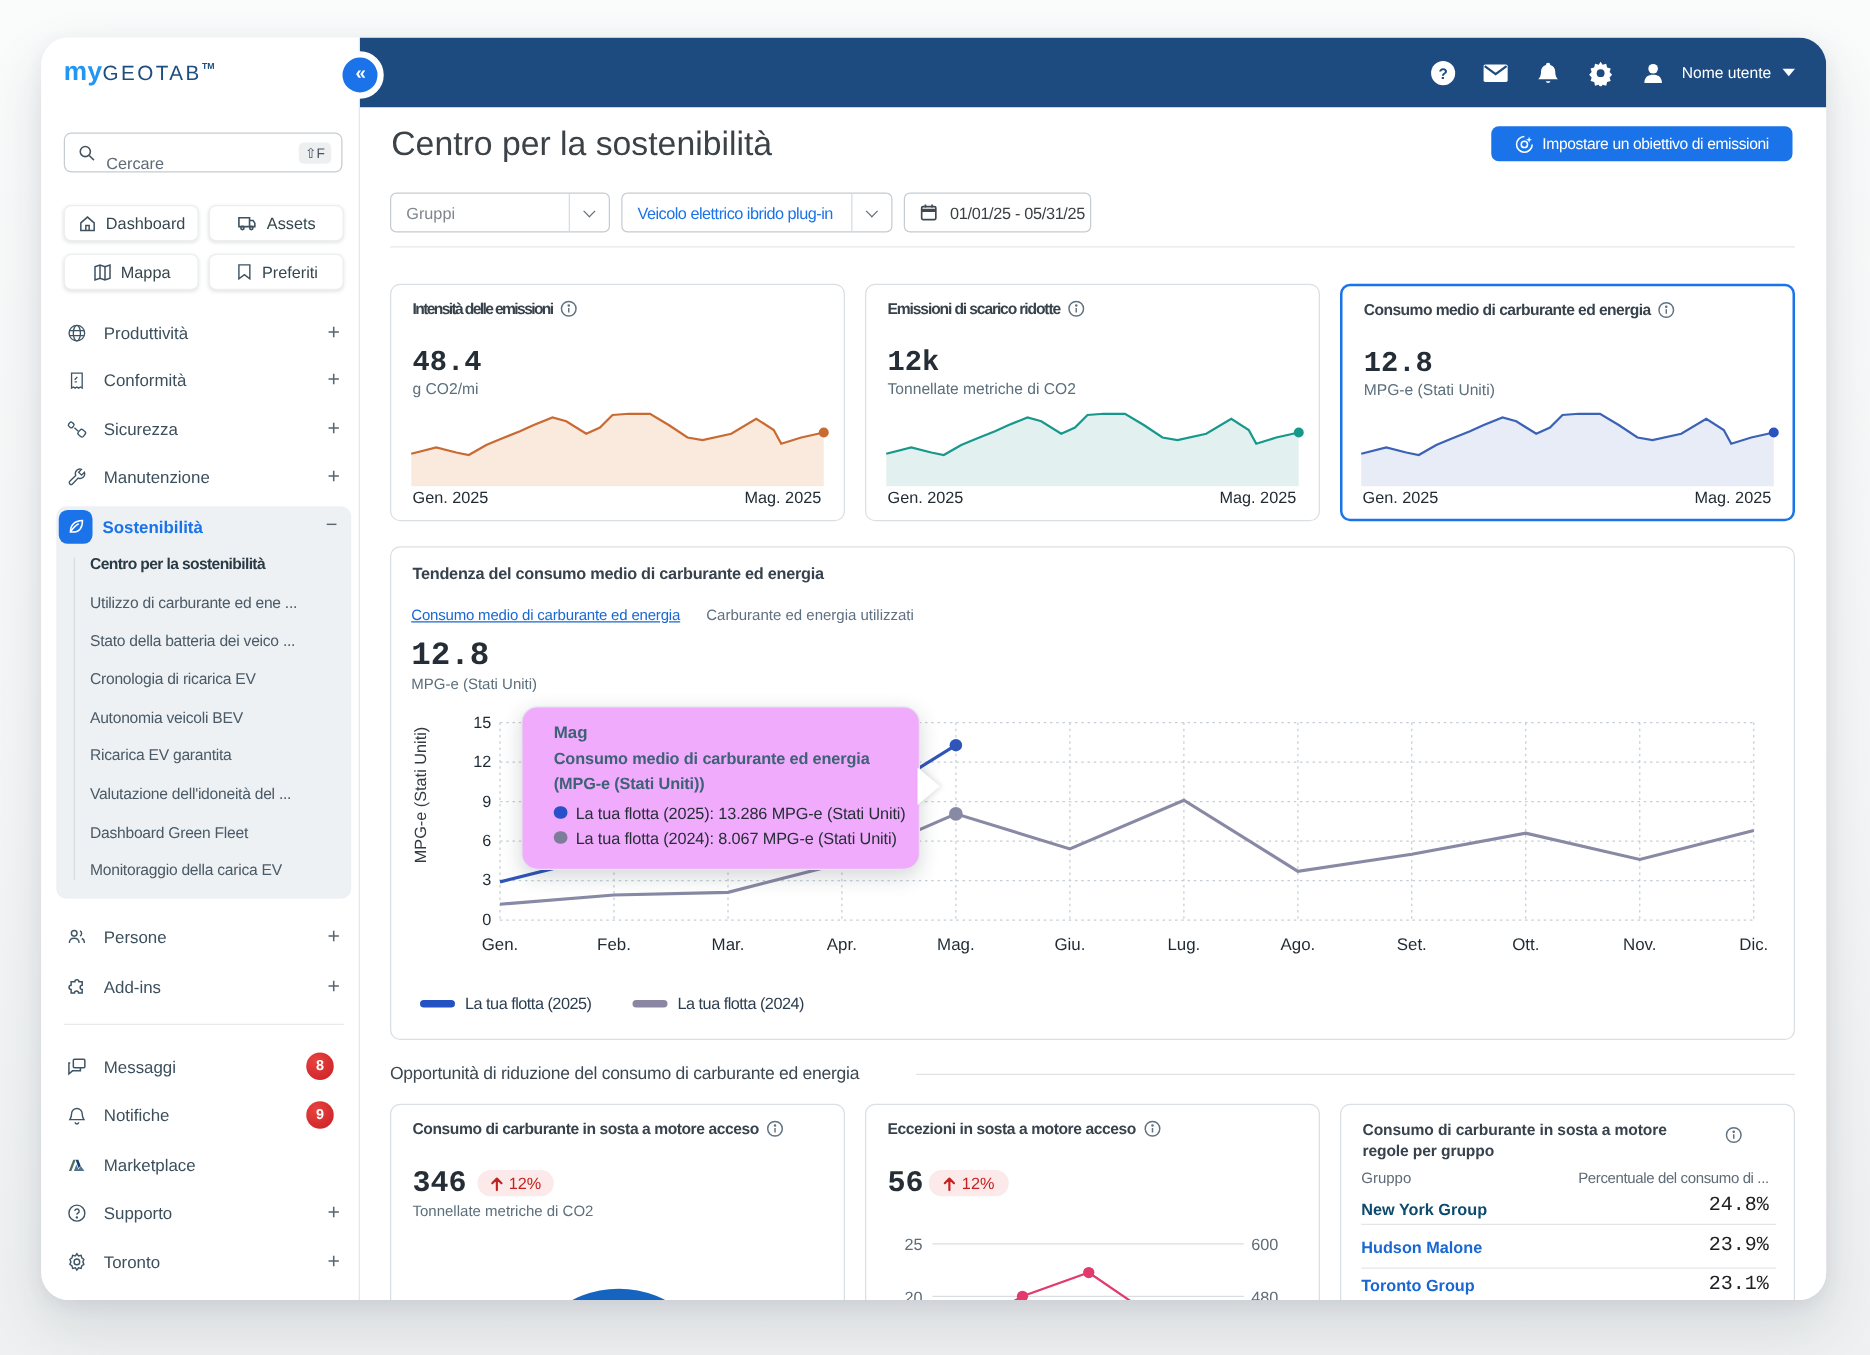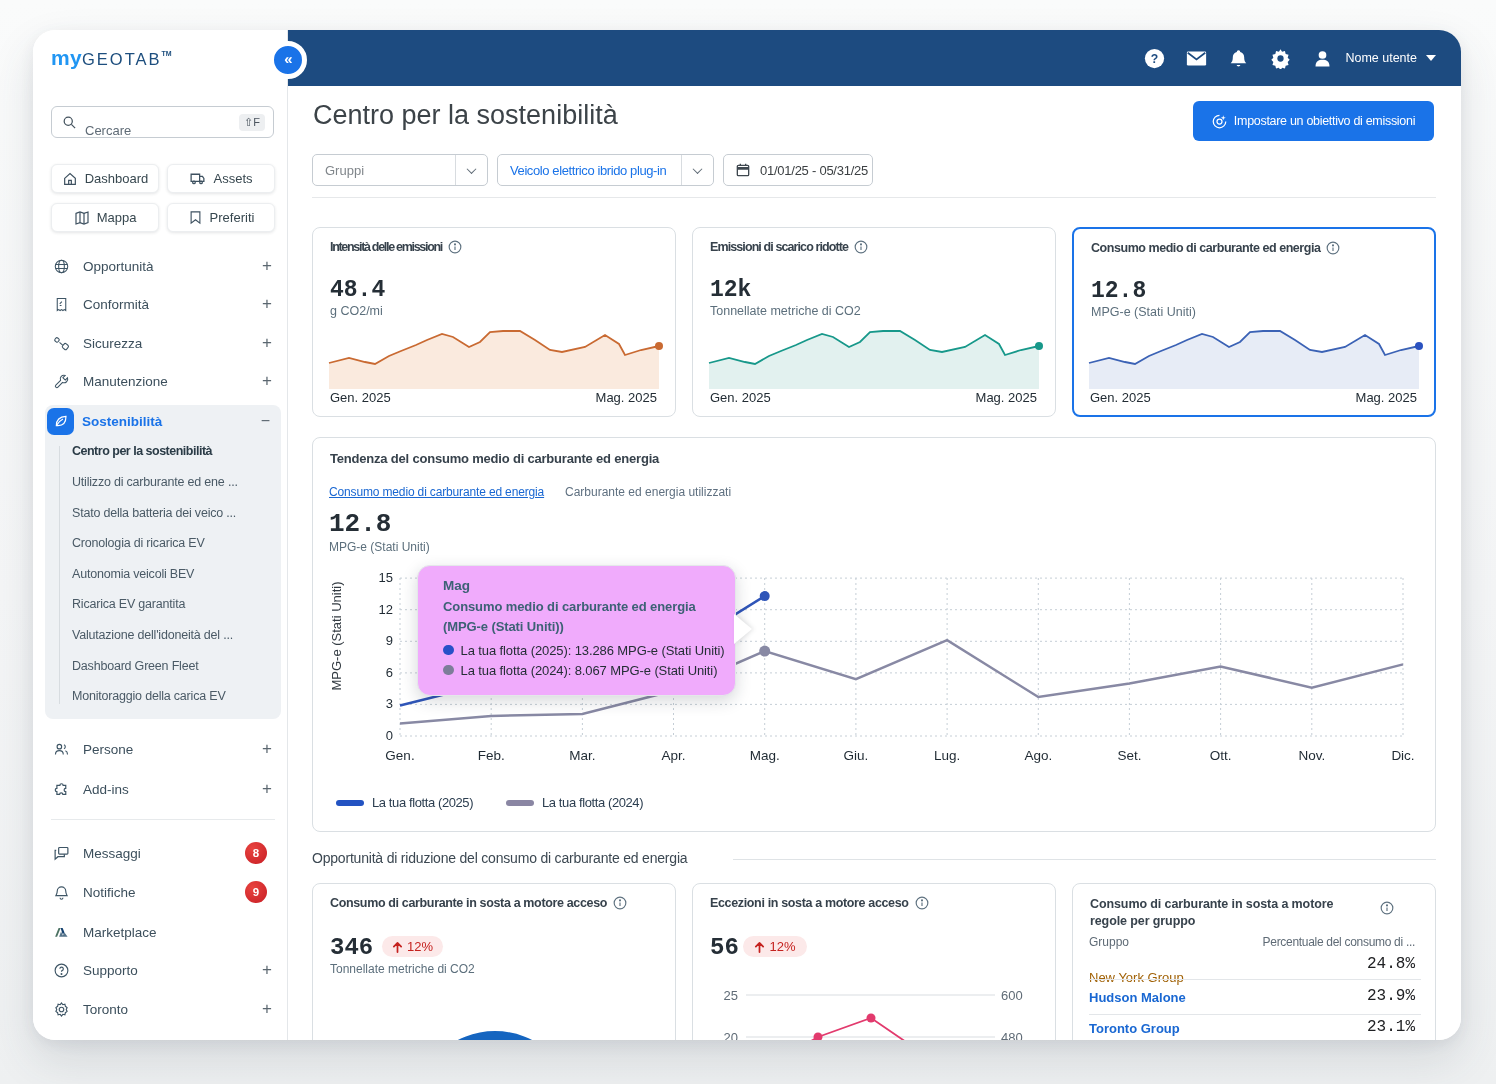--- a/index.html
+++ b/index.html
@@ -38,21 +38,21 @@
 .sost .lb { font-size:13.5px; font-weight:bold; color:#1a73e8; margin-left:8px; flex:1; }
 .sost .mn { font-size:16px; color:#5b6770; margin-right:9px; }
 .subline { position:absolute; left:14px; top:41px; width:1px; height:258px; background:#d7dce0; }
 .sub { position:absolute; left:27px; font-size:12.5px; letter-spacing:-0.2px; color:#4a5a66; white-space:nowrap; }
 .sub.b { font-weight:bold; color:#2a3b46; letter-spacing:-0.5px; }
 .divh { position:absolute; left:18px; width:224px; height:1px; background:#e7eaec; }
 .badge { position:absolute; width:22px; height:22px; border-radius:50%; background:radial-gradient(circle at 35% 30%, #e8433f, #c81e25); color:#fff; font-size:11.5px; font-weight:bold; text-align:center; line-height:22px; }
 
 .content { position:absolute; left:255px; top:56px; width:1173px; height:954px; background:#fff; }
 .title { position:absolute; left:25px; top:14px; font-size:27px; color:#3c4348; }
-.goalbtn { position:absolute; left:905px; top:15px; width:241px; height:40px; background:#1a73e8; border-radius:6px;
+.goalbtn { position:absolute; left:905px; top:15px; width:241px; height:28px; background:#1a73e8; border-radius:6px;
   color:#fff; font-size:12.5px; letter-spacing:-0.3px; display:flex; align-items:center; justify-content:center; gap:7px; }
 .fbox { position:absolute; top:68px; height:32px; border:1px solid #c6ccd2; border-radius:5px; background:#fff; display:flex; align-items:center; font-size:13px; }
 .fbox .chev { width:32px; align-self:stretch; border-left:1px solid #d8dce0; display:flex; align-items:center; justify-content:center; }
 .chev i { width:7px; height:7px; border-right:1.5px solid #5f6b76; border-bottom:1.5px solid #5f6b76; transform:rotate(45deg) translate(-1px,-1px); }
 .hr1 { position:absolute; left:24px; top:111px; width:1124px; height:1px; background:#e6e8ea; }
 
 .card { position:absolute; border:1px solid #dadfe3; border-radius:8px; background:#fff; }
 .ctitle { position:absolute; left:17px; top:12px; font-size:12.5px; letter-spacing:-0.2px; font-weight:bold; color:#37424c; display:flex; align-items:center; gap:6px;}
 .bignum { position:absolute; left:17px; font-family:"Liberation Mono", monospace; font-weight:bold; color:#252e36; }
 .unit { position:absolute; left:17px; font-size:12.5px; color:#5c6f7c; }
@@ -107,21 +107,21 @@
     <div class="qbtn" style="left:134px; top:173px;"><svg width="15" height="15" viewBox="0 0 24 24" fill="none" stroke="#3e5160" stroke-width="1.8">
           <path d="M5 3 H19 V21 L12 15.5 L5 21 Z"></path>
         </svg>Preferiti</div>
 
     <div class="mrow" style="top:221px;">
         <svg class="ic" viewBox="0 0 24 24" fill="none" stroke="#3e5565" stroke-width="1.5">
           <circle cx="12" cy="12" r="8.8"></circle>
           <ellipse cx="12" cy="12" rx="4" ry="8.8"></ellipse>
           <path d="M4 9.2 H20 M4 14.8 H20"></path>
         </svg>
-        <span class="lb">Opportunità</span>
+        <span class="lb">Produttività</span>
         <span class="pl">+</span>
       </div>
     <div class="mrow" style="top:259px;">
         <svg class="ic" viewBox="0 0 24 24" fill="none" stroke="#3e5565" stroke-width="1.5">
           <path d="M6 3.5 H18 V20.5 L16 19.2 L14 20.5 L12 19.2 L10 20.5 L8 19.2 L6 20.5 Z"></path>
           <path d="M12.5 8 L9.5 11 M9.5 13.5 H12"></path>
         </svg>
         <span class="lb">Conformità</span>
         <span class="pl">+</span>
       </div>
@@ -425,21 +425,21 @@
     </div>
     <div class="card" style="left:784px; top:797px; width:364px; height:240px;">
       <div class="ctitle" style="width:280px; line-height:16.5px; display:block; letter-spacing:-0.1px;">Consumo di carburante in sosta a motore regole per gruppo</div>
       <svg class="infoi" style="position:absolute; right:41px; top:17px;" width="14" height="14" viewBox="0 0 24 24" fill="none" stroke="#5f7280" stroke-width="2">
           <circle cx="12" cy="12" r="10"></circle>
           <path d="M12 11 V17"></path>
           <circle cx="12" cy="7.5" r="0.8" fill="#5f7280"></circle>
         </svg>
       <div style="position:absolute; left:16px; top:51px; font-size:12px; color:#5f6b76;">Gruppo</div>
       <div style="position:absolute; right:20px; top:51px; font-size:12px; letter-spacing:-0.3px; color:#5f6b76;">Percentuale del consumo di ...</div>
-      <div style="position:absolute; left:16px; top:86px; font-size:13px; font-weight:normal; color:#a16207;">New York Group</div>
+      <div style="position:absolute; left:16px; top:76px; font-size:13px; font-weight:bold; color:#0c4a6e;">New York Group</div>
       <div style="position:absolute; right:20px; top:71px; font-family:'Liberation Mono',monospace; font-size:16px; color:#202124;">24.8%</div>
       <div style="position:absolute; left:16px; top:95px; width:332px; height:1px; background:#e3e6e9;"></div>
       <div style="position:absolute; left:16px; top:106px; font-size:13px; font-weight:bold; color:#1967d2;">Hudson Malone</div>
       <div style="position:absolute; right:20px; top:103px; font-family:'Liberation Mono',monospace; font-size:16px; color:#202124;">23.9%</div>
       <div style="position:absolute; left:16px; top:130px; width:332px; height:1px; background:#e3e6e9;"></div>
       <div style="position:absolute; left:16px; top:137px; font-size:13px; font-weight:bold; color:#1967d2;">Toronto Group</div>
       <div style="position:absolute; right:20px; top:134px; font-family:'Liberation Mono',monospace; font-size:16px; color:#202124;">23.1%</div>
     </div>
   </div>
 </div>

